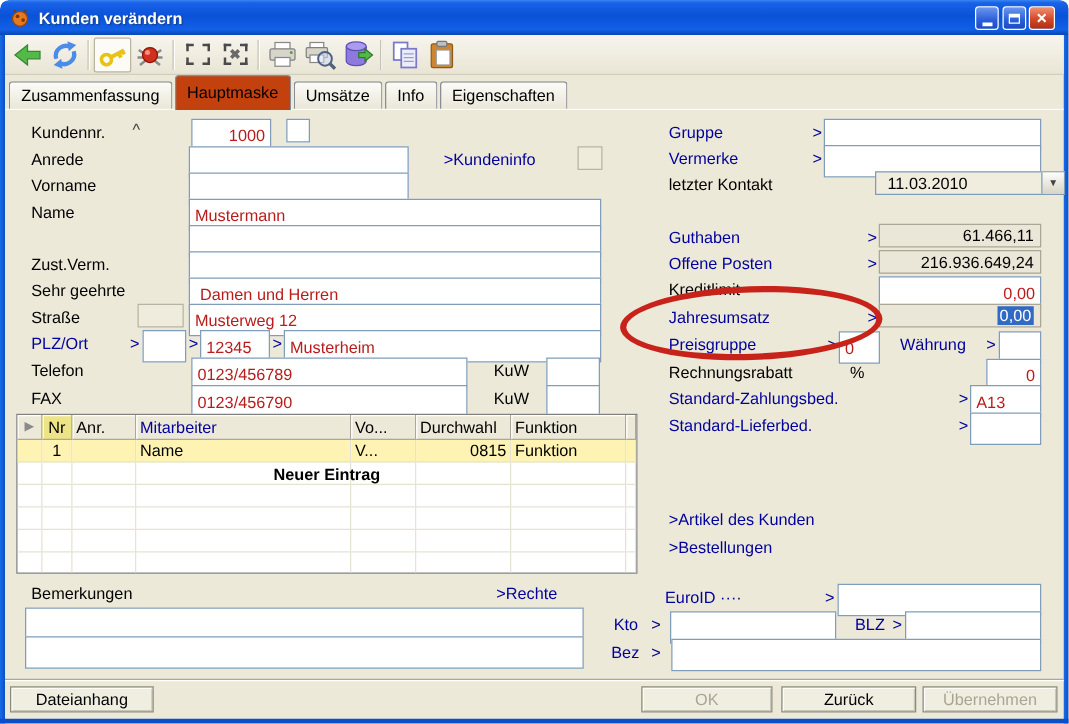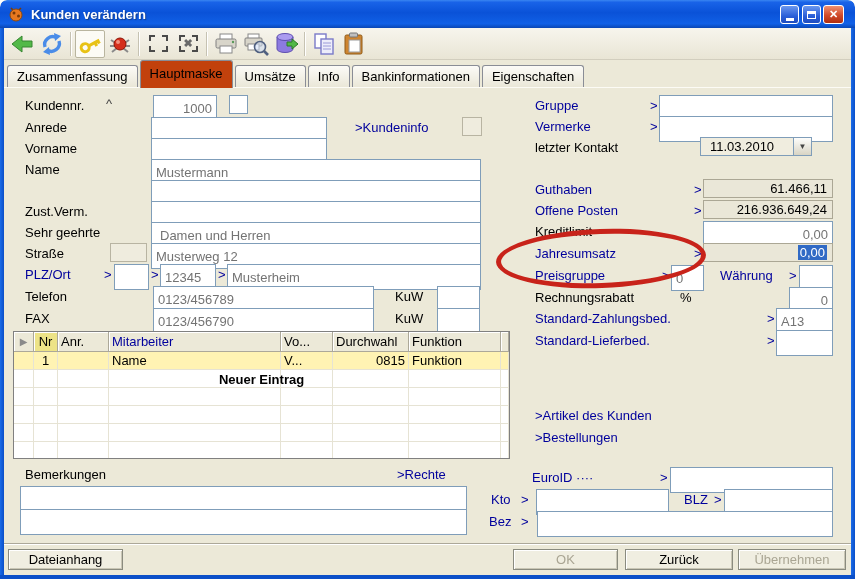--- a/index.html
+++ b/index.html
@@ -34,21 +34,21 @@
   .tab{height:22px;line-height:21px;padding:0 9px;border:1px solid #8A8D96;border-bottom:none;
     border-radius:3px 3px 0 0;background:linear-gradient(180deg,#FCFBF7,#E9E6D6);margin-right:2px;white-space:nowrap;}
   .tab.active{height:27px;line-height:26px;background:#c2410c;z-index:2;position:relative;}
   .paneline{position:absolute;left:4px;top:87px;width:847px;height:1px;background:#FCFBF5;}
   
   .lbl{position:absolute;white-space:nowrap;color:#000;}
   .lblb{color:#00009C;}
   .gt{position:absolute;color:#00009C;white-space:nowrap;}
   .link{position:absolute;color:#00009C;white-space:nowrap;cursor:pointer;}
   .inp{position:absolute;height:19px;border:1px solid #7F9DB9;background:#fff;
-    font:13px "Liberation Sans",sans-serif;padding:12px 4px;box-sizing:border-box;color:#737373;}
+    font:13px "Liberation Sans",sans-serif;padding:12px 4px;box-sizing:border-box;color:#b91c1c;}
   .ra{text-align:right;}
   .ro{position:absolute;height:19px;border:1px solid #ABA795;background:#EAE7D8;box-sizing:border-box;
     display:flex;align-items:center;justify-content:flex-end;padding:0 5px;}
   .minibox{position:absolute;height:19px;border:1px solid #B8B4A2;background:#EFECDE;box-sizing:border-box;}
   .whitebox{position:absolute;height:19px;border:1px solid #7F9DB9;background:#fff;box-sizing:border-box;}
   .sel{background:#316AC5;color:#fff;padding:0 2px;}
   .combo{position:absolute;height:19px;border:1px solid #7F9DB9;background:#F0EDDF;box-sizing:border-box;display:flex;}
   .combo-text{flex:1;line-height:17px;padding-left:9px;}
   .combo-btn{width:17px;background:linear-gradient(180deg,#FDFDFB,#D8D4C4);border-left:1px solid #7F9DB9;
     display:flex;align-items:center;justify-content:center;font-size:8px;color:#444;}
@@ -189,21 +189,20 @@
         <rect x="8" y="9" width="11" height="12" fill="#fff" stroke="#999"></rect>
       </svg>
     </div>
   </div>
 
   <div class="tabbar">
     <div class="tab">Zusammenfassung</div>
     <div class="tab active">Hauptmaske</div>
     <div class="tab">Umsätze</div>
     <div class="tab">Info</div>
-    <div class="tab">Bankinformationen</div>
     <div class="tab">Eigenschaften</div>
   </div>
   <div class="paneline"></div>
 
   <span class="lbl" style="left:25px;top:98px;">Kundennr.</span>
   <span class="lbl" style="left:106px;top:96px;color:#444;">^</span>
   <input class="inp ra" style="left: 153px; top: 95px; width: 64px;" value="1000">
   <div class="whitebox" style="left:229px;top:95px;width:19px;"></div>
 
   <span class="lbl" style="left:25px;top:120px;">Anrede</span>
@@ -322,21 +321,21 @@
 
   <span class="lbl lblb" style="left:535px;top:98px;">Gruppe</span>
   <span class="gt" style="left:650px;top:98px;">&gt;</span>
   <input class="inp" style="left: 659px; top: 95px; width: 174px;" value="">
 
   <span class="lbl lblb" style="left:535px;top:119px;">Vermerke</span>
   <span class="gt" style="left:650px;top:119px;">&gt;</span>
   <input class="inp" style="left: 659px; top: 116px; width: 174px;" value="">
 
   <span class="lbl" style="left:535px;top:140px;">letzter Kontakt</span>
-  <div class="combo" style="left:700px;top:137px;width:112px;">
+  <div class="combo" style="left:700px;top:137px;width:152px;">
     <span class="combo-text">11.03.2010</span>
     <span class="combo-btn">
       <span>▼</span>
     </span>
   </div>
 
   <span class="lbl lblb" style="left:535px;top:182px;">Guthaben</span>
   <span class="gt" style="left:694px;top:182px;">&gt;</span>
   <div class="ro" style="left:703px;top:179px;width:130px;text-align:right;">
     <span>61.466,11</span>

